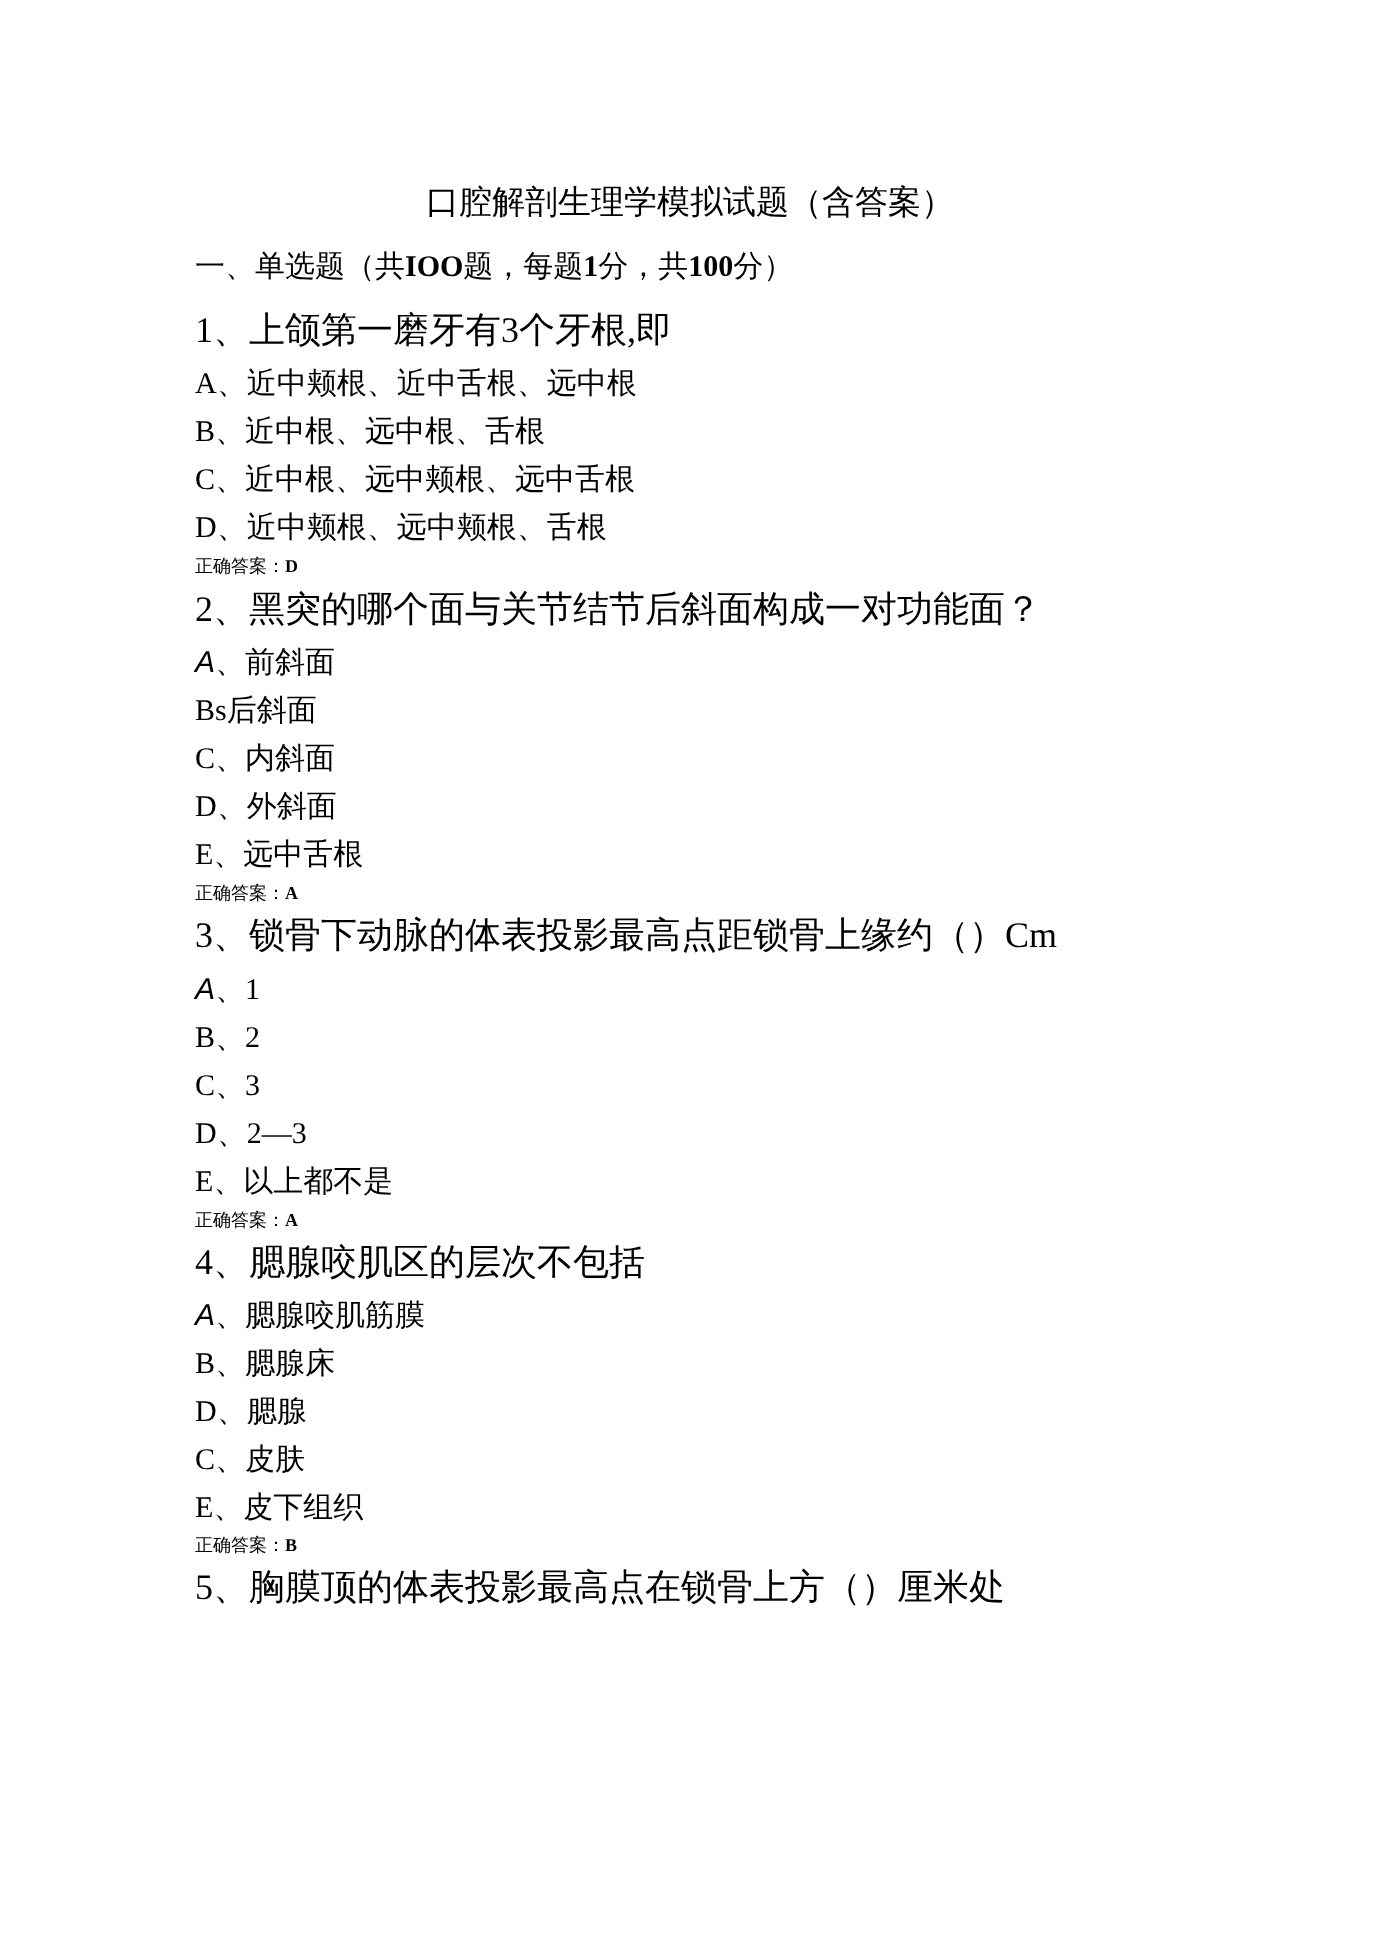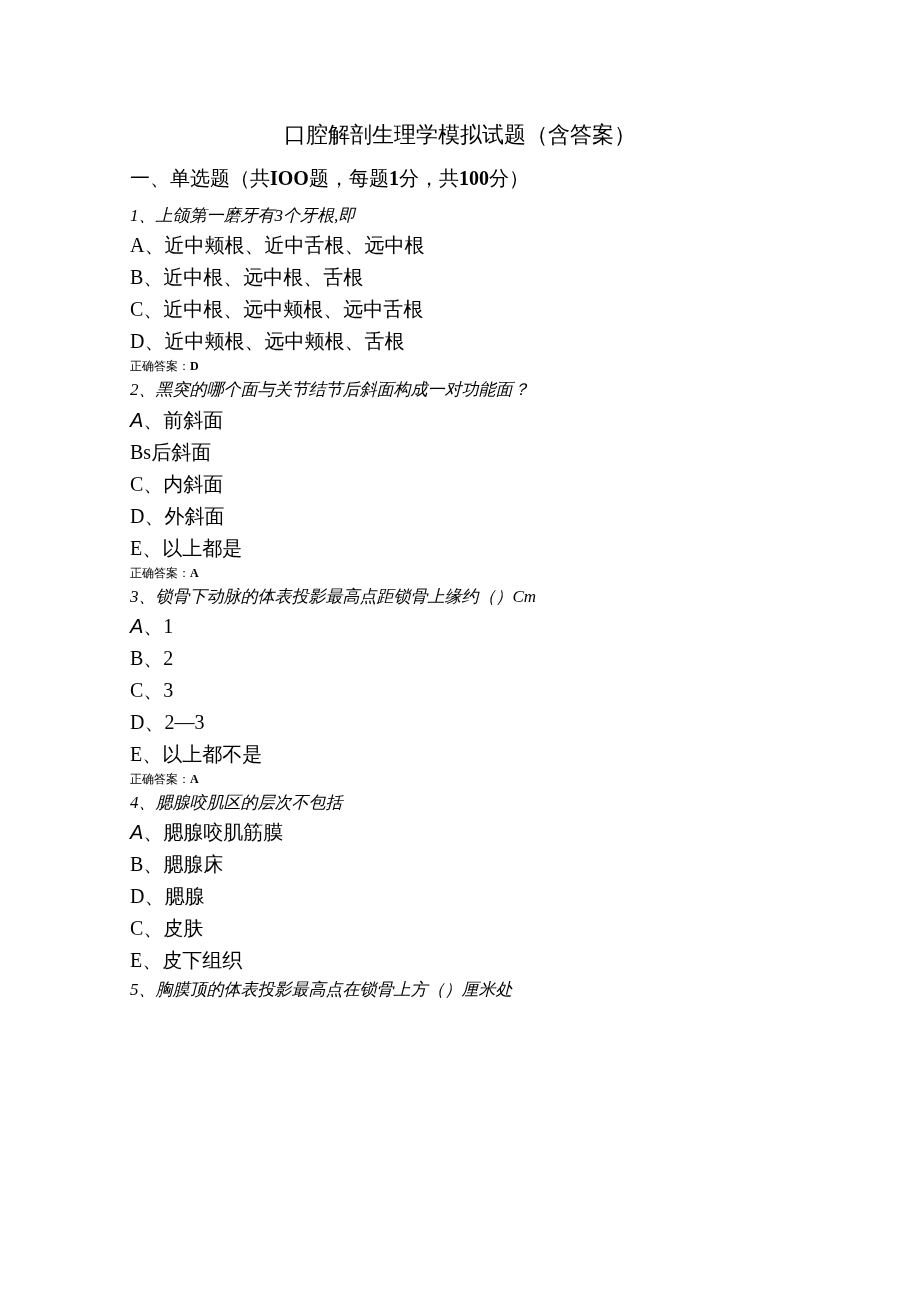--- a/index.html
+++ b/index.html
@@ -19,24 +19,23 @@
       font-size: 22px;
       margin-bottom: 12px;
       font-family: "SimSun", "宋体", serif;
     }
     .section-header {
       font-size: 20px;
       margin-bottom: 8px;
       line-height: 1.6;
     }
     .question-stem {
-      font-size: 17px;
+      font-size: 24px;
       line-height: 1.6;
       margin-bottom: 0;
-      font-style: italic;
     }
     .option {
       font-size: 20px;
       line-height: 1.6;
     }
     .option-arial-a {
       font-family: Arial, "Helvetica", sans-serif;
       font-style: italic;
       font-weight: 500;
     }
@@ -71,29 +70,30 @@
     <div class="option"><span>A</span><span>、</span><span>近中颊根、近中舌根、远中根</span></div>
     <div class="option"><span>B</span><span>、</span><span>近中根、远中根、舌根</span></div>
     <div class="option"><span>C</span><span>、</span><span>近中根、远中颊根、远中舌根</span></div>
     <div class="option"><span>D</span><span>、</span><span>近中颊根、远中颊根、舌根</span></div>
     <div class="answer"><span>正确答案：</span><span class="bold">D</span></div>
     <div class="question-stem"><span>2</span><span>、黑突的哪个面与关节结节后斜面构成一对功能面？</span></div>
     <div class="option"><span class="option-arial-a">A</span><span>、</span><span>前斜面</span></div>
     <div class="option"><span>Bs</span><span></span><span>后斜面</span></div>
     <div class="option"><span>C</span><span>、</span><span>内斜面</span></div>
     <div class="option"><span>D</span><span>、</span><span>外斜面</span></div>
-    <div class="option"><span>E</span><span>、</span><span>以上都是</span></div>
+    <div class="option"><span>E</span><span>、</span><span>远中舌根</span></div>
     <div class="answer"><span>正确答案：</span><span class="bold">A</span></div>
     <div class="question-stem"><span>3</span><span>、锁骨下动脉的体表投影最高点距锁骨上缘约（）Cm</span></div>
     <div class="option"><span class="option-arial-a">A</span><span>、</span><span>1</span></div>
     <div class="option"><span>B</span><span>、</span><span>2</span></div>
     <div class="option"><span>C</span><span>、</span><span>3</span></div>
     <div class="option"><span>D</span><span>、</span><span>2—3</span></div>
     <div class="option"><span>E</span><span>、</span><span>以上都不是</span></div>
     <div class="answer"><span>正确答案：</span><span class="bold">A</span></div>
     <div class="question-stem"><span>4</span><span>、腮腺咬肌区的层次不包括</span></div>
     <div class="option"><span class="option-arial-a">A</span><span>、</span><span>腮腺咬肌筋膜</span></div>
     <div class="option"><span>B</span><span>、</span><span>腮腺床</span></div>
     <div class="option"><span>D</span><span>、</span><span>腮腺</span></div>
     <div class="option"><span>C</span><span>、</span><span>皮肤</span></div>
     <div class="option"><span>E</span><span>、</span><span>皮下组织</span></div>
+    <div class="answer"><span>正确答案：</span><span class="bold">B</span></div>
     <div class="question-stem"><span>5</span><span>、胸膜顶的体表投影最高点在锁骨上方（）厘米处</span></div>
   </div>
 
 </body></html>

